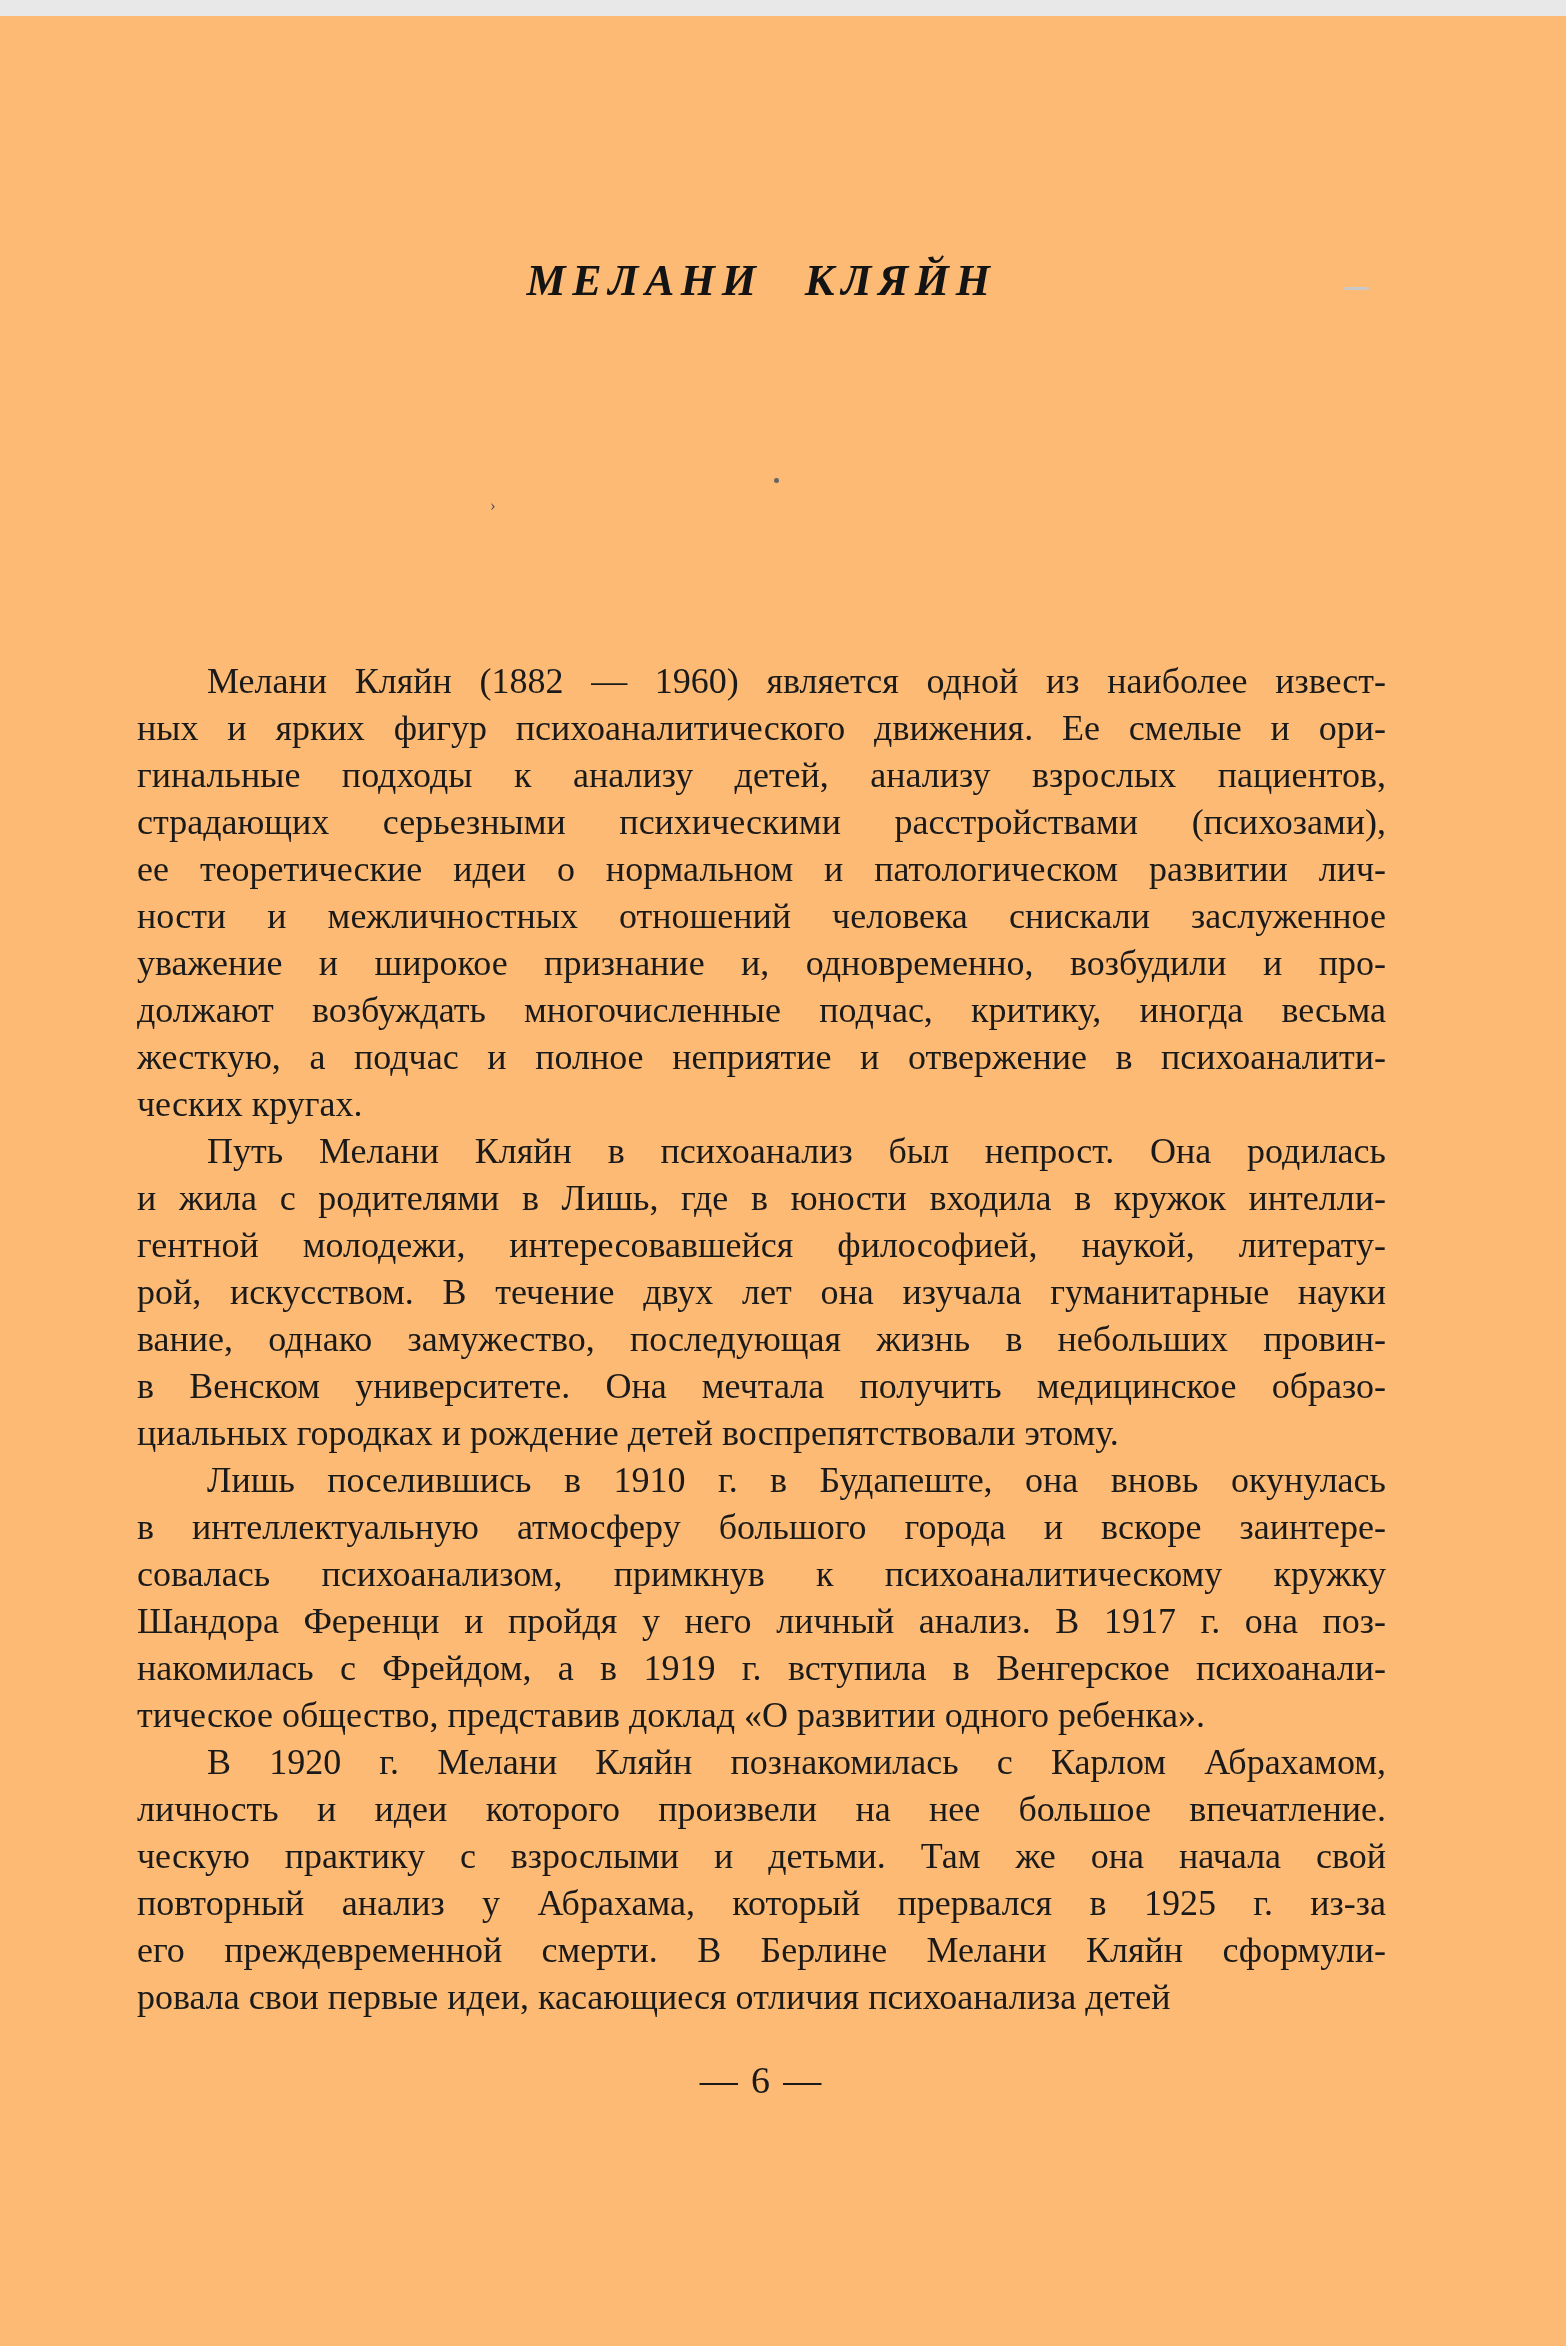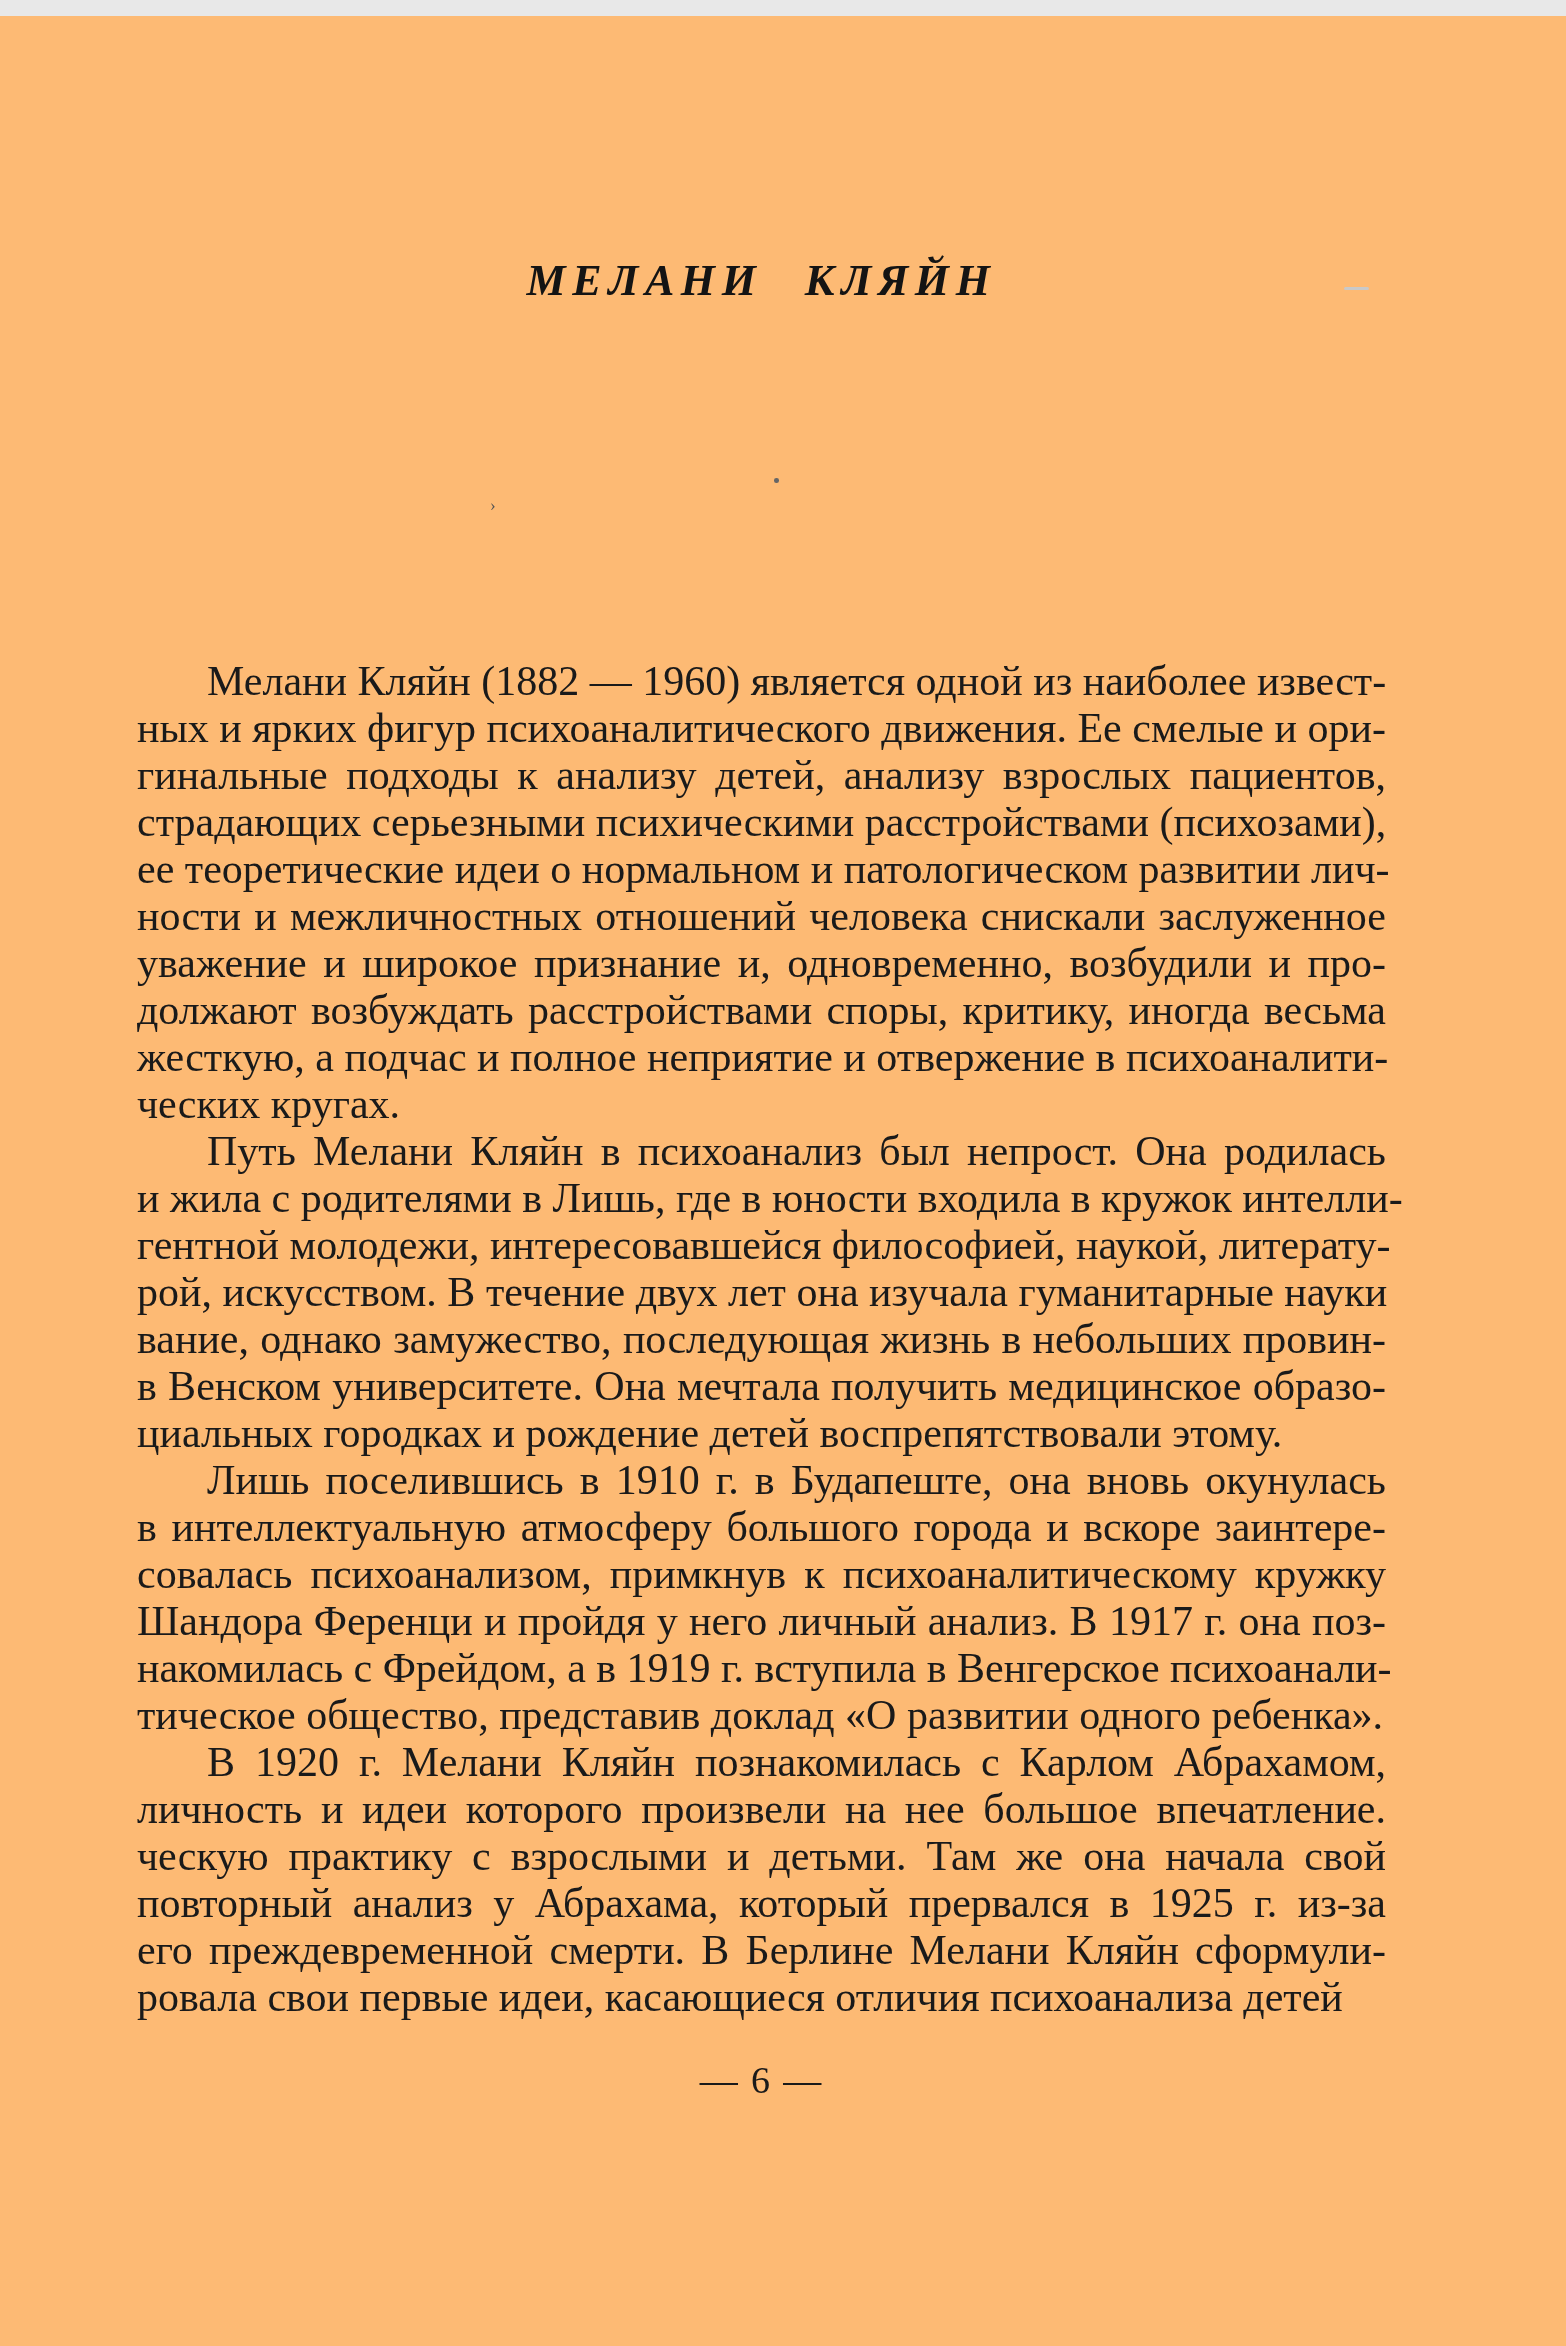--- a/index.html
+++ b/index.html
@@ -33,21 +33,21 @@
   }
   .body-text {
     position: absolute;
     top: 642px;
     left: 137px;
     width: 1249px;
   }
   .line {
     height: 47px;
     line-height: 47px;
-    font-size: 42px;
+    font-size: 36px;
     white-space: nowrap;
     text-align: justify;
     text-align-last: justify;
     color: #1a1a1a;
   }
   .line.indent {
     padding-left: 70px;
   }
   .line.last {
     text-align-last: left;
@@ -94,21 +94,21 @@
   <span class="speck dash" style="left:1344px; top:271px;"></span>
 
   <div class="body-text">
       <div class="line indent">Мелани Кляйн (1882 — 1960) является одной из наиболее извест-</div>
       <div class="line">ных и ярких фигур психоаналитического движения. Ее смелые и ори-</div>
       <div class="line">гинальные подходы к анализу детей, анализу взрослых пациентов,</div>
       <div class="line">страдающих серьезными психическими расстройствами (психозами),</div>
       <div class="line">ее теоретические идеи о нормальном и патологическом развитии лич-</div>
       <div class="line">ности и межличностных отношений человека снискали заслуженное</div>
       <div class="line">уважение и широкое признание и, одновременно, возбудили и про-</div>
-      <div class="line">должают возбуждать расстройствами споры, критику, иногда весьма</div>
+      <div class="line">должают возбуждать многочисленные подчас, критику, иногда весьма</div>
       <div class="line">жесткую, а подчас и полное неприятие и отвержение в психоаналити-</div>
       <div class="line last">ческих кругах.</div>
       <div class="line indent">Путь Мелани Кляйн в психоанализ был непрост. Она родилась</div>
       <div class="line">и жила с родителями в Лишь, где в юности входила в кружок интелли-</div>
       <div class="line">гентной молодежи, интересовавшейся философией, наукой, литерату-</div>
       <div class="line">рой, искусством. В течение двух лет она изучала гуманитарные науки</div>
       <div class="line">вание, однако замужество, последующая жизнь в небольших провин-</div>
       <div class="line">в Венском университете. Она мечтала получить медицинское образо-</div>
       <div class="line last">циальных городках и рождение детей воспрепятствовали этому.</div>
       <div class="line indent">Лишь поселившись в 1910 г. в Будапеште, она вновь окунулась</div>

